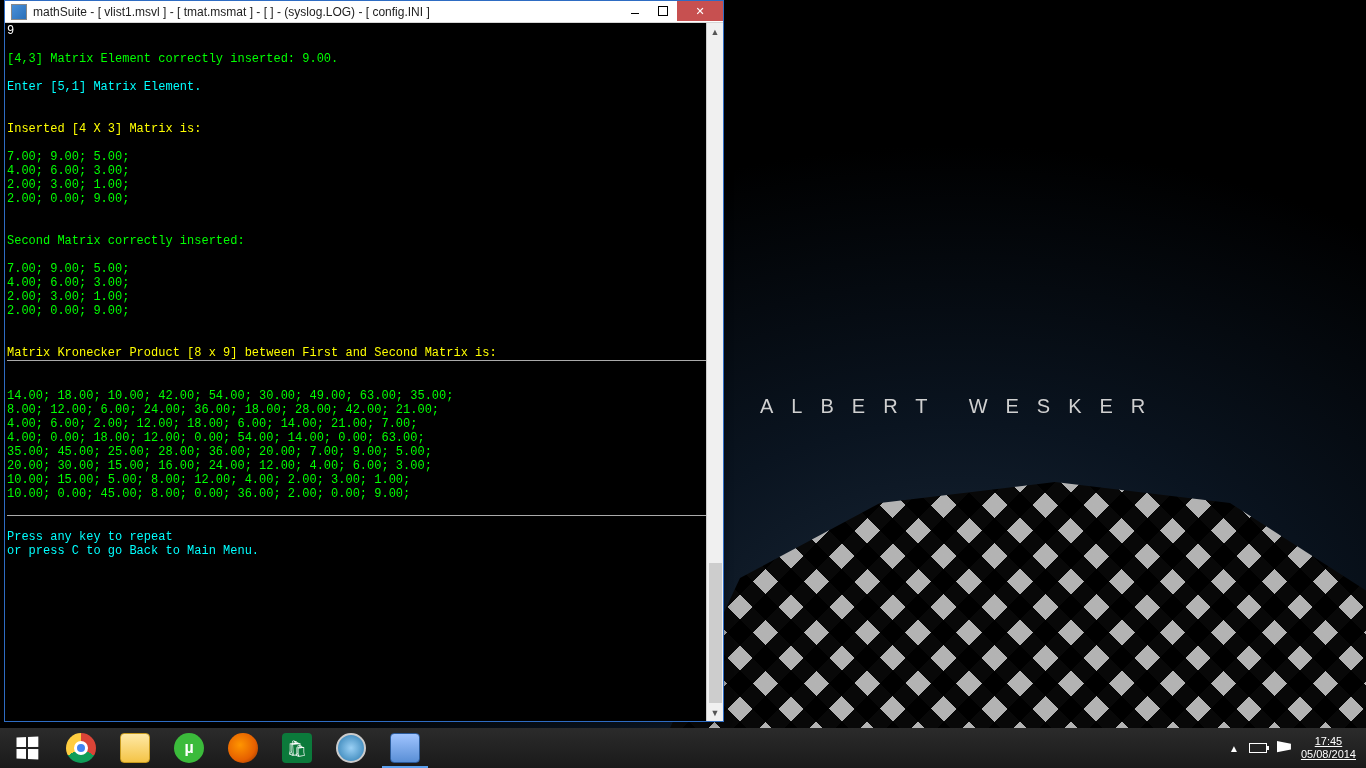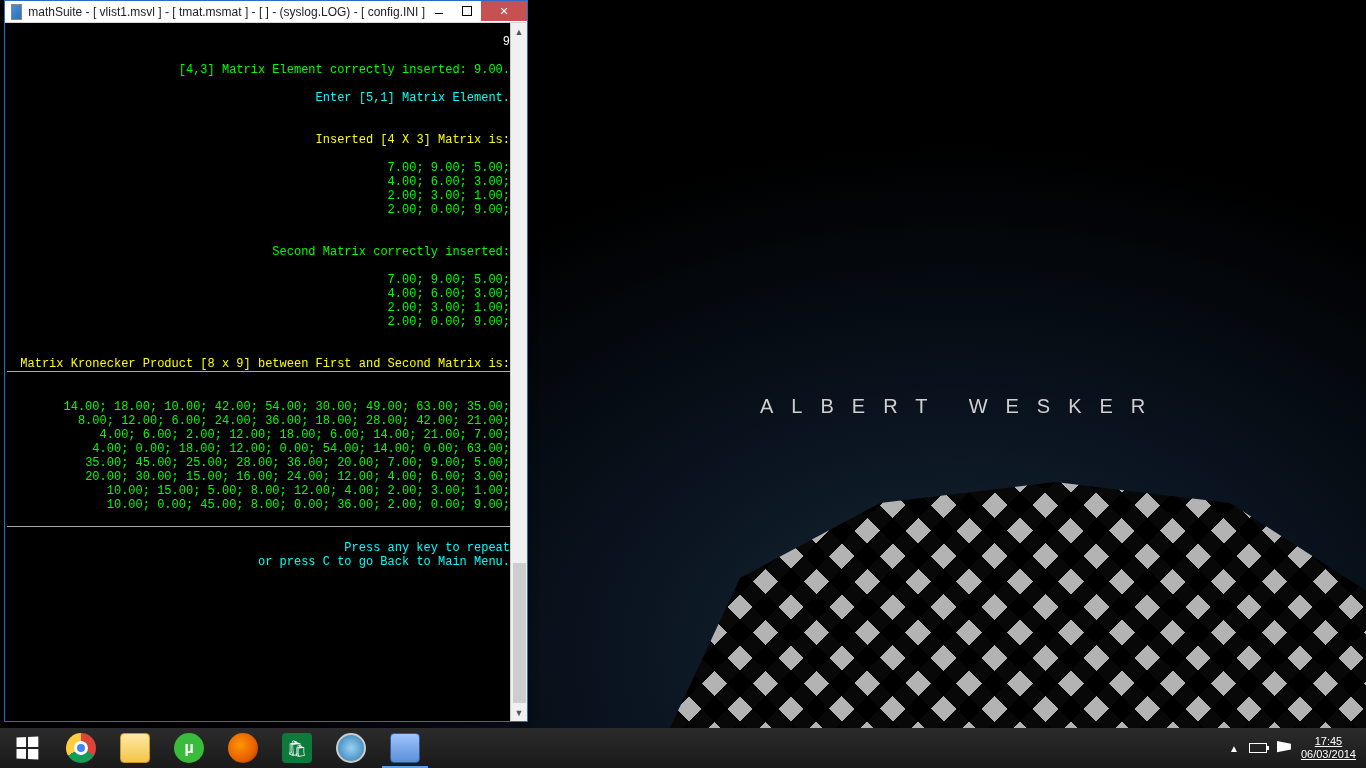--- a/index.html
+++ b/index.html
@@ -23,21 +23,21 @@
       repeating-linear-gradient(-45deg, #0a0a0a 0 18px, #e8e8e8 18px 36px);
     background-blend-mode: multiply;
     border-top-left-radius: 60% 80%;
     border-top-right-radius: 40% 60%;
     clip-path: polygon(10% 50%, 30% 25%, 55% 18%, 80% 25%, 100% 55%, 100% 100%, 0 100%);
     filter: blur(0.5px) brightness(0.85);
   }
 
   
   .window {
-    position: absolute; top: 0; left: 4px; width: 524px; height: 722px;
+    position: absolute; top: 0; left: 4px; width: 720px; height: 722px;
     background: #fff;
     border: 1px solid #2e6cc3;
     box-shadow: 0 0 8px rgba(0,0,0,.4);
     display: flex; flex-direction: column;
   }
   .titlebar {
     height: 22px; background: #fff; display: flex; align-items: center;
     border-bottom: 1px solid #d6d6d6;
   }
   .titlebar .app-icon {
@@ -55,23 +55,22 @@
   .win-btn.max { }
   .win-btn.max::after { content:""; width:8px; height:8px; border:1px solid #000; }
   .win-btn.close { background:#c75050; color:#fff; width:46px; }
   .win-btn.close::after { content:"✕"; font-size:11px; }
 
   .console-wrap { flex:1; display:flex; background:#000; }
   .console {
     flex:1; background:#000; color:#ccc;
     font-family: "Consolas","Courier New",monospace;
     font-size: 12px; line-height: 14px;
-    padding: 12px 0 2px 2px; white-space: pre;
+    padding: 1px 0 2px 2px; white-space: pre;
     overflow: hidden;
-    text-align: right;
   }
   .scrollbar {
     width: 17px; background:#f0f0f0; position:relative;
     border-left:1px solid #ccc;
   }
   .sb-arrow {
     height:17px; background:#f0f0f0; display:flex;
     align-items:center; justify-content:center; color:#555; font-size:9px;
   }
   .sb-thumb {
@@ -224,16 +223,16 @@
     <div class="tb-item active">
         <div class="tb-icon ico-calc"></div>
       </div>
   </div>
   <div class="tray">
     <span class="chev">▲</span>
     <span class="batt"></span>
     <span class="flag"></span>
     <div class="clock">
       <div>17:45</div>
-      <div>06/03/2014</div>
+      <div>05/08/2014</div>
     </div>
   </div>
 </div>
 
 </body></html>

